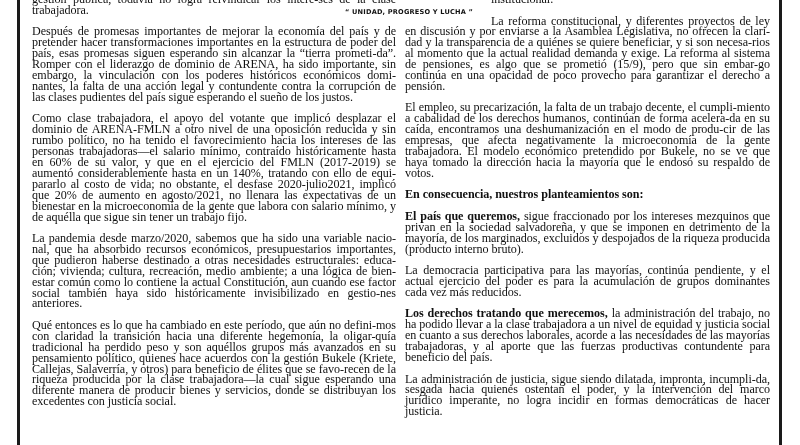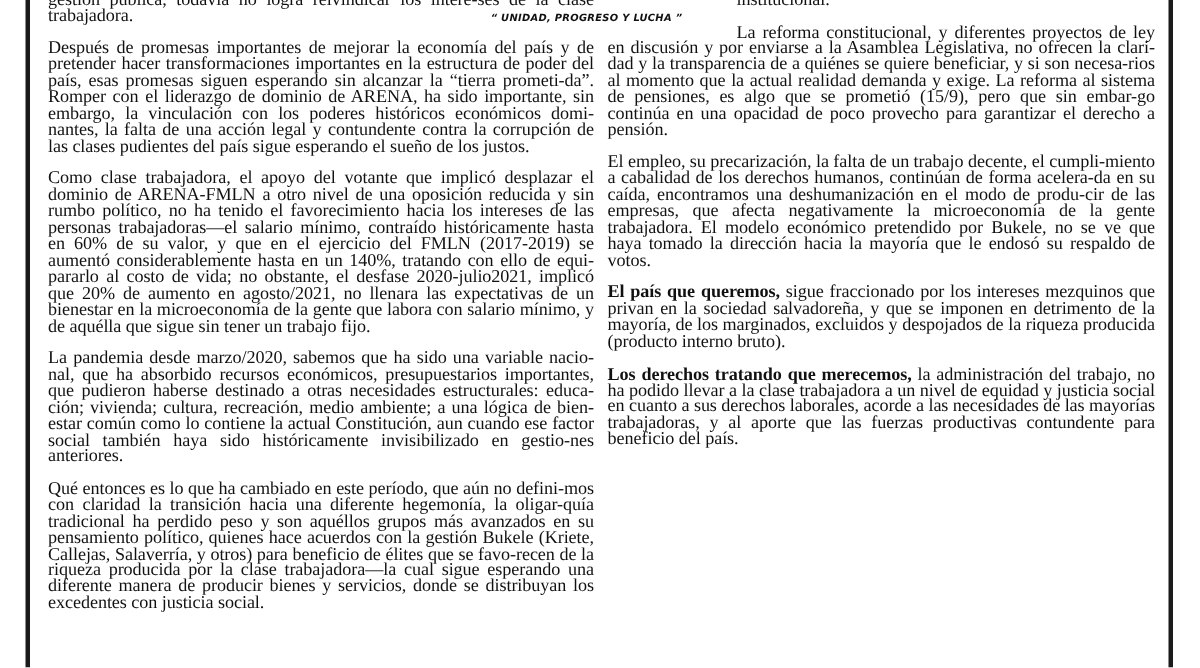--- a/index.html
+++ b/index.html
@@ -19,23 +19,23 @@
     font-size: 12.1px; line-height: 10.9px;
     text-align: justify; hyphens: manual;
     letter-spacing: -0.05px;
   }
   .col-left { left: 32px; width: 364px; }
   .col-right { left: 405px; width: 365px; }
   .col p { margin: 0 0 10.6px 0; }
   .indent { text-indent: 86px; }
   .bold { font-weight: bold; }
   .motto {
-    position: absolute; top: 8px; left: 316px; width: 150px; text-align: center;
+    position: absolute; top: 8px; left: 345px; width: 150px; 
     font-family: "DejaVu Sans", "Liberation Sans", sans-serif;
-    font-weight: bold; font-style: italic; font-size: 6.6px; letter-spacing: 0.2px;
+    font-weight: bold; font-size: 6.6px; letter-spacing: 0.2px;
     color: #111;
   }
   .heading { font-weight: bold; }
   .clip { position: absolute; left: 0; top: 0; width: 800px; height: 445px; overflow: hidden; }
 </style>
 </head>
 <body>
 
 <div class="clip">
   <div class="page-border-left"></div>
@@ -48,16 +48,19 @@
     <p>Después de promesas importantes de mejorar la economía del país y de pretender hacer transformaciones importantes en la estructura de poder del país, esas promesas siguen esperando sin alcanzar la “tierra prometi-da”. Romper con el liderazgo de dominio de ARENA, ha sido importante, sin embargo, la vinculación con los poderes históricos económicos domi-nantes, la falta de una acción legal y contundente contra la corrupción de las clases pudientes del país sigue esperando el sueño de los justos.</p>
     <p>Como clase trabajadora, el apoyo del votante que implicó desplazar el dominio de ARENA-FMLN a otro nivel de una oposición reducida y sin rumbo político, no ha tenido el favorecimiento hacia los intereses de las personas trabajadoras—el salario mínimo, contraído históricamente hasta en 60% de su valor, y que en el ejercicio del FMLN (2017-2019) se aumentó considerablemente hasta en un 140%, tratando con ello de equi-pararlo al costo de vida; no obstante, el desfase 2020-julio2021, implicó que 20% de aumento en agosto/2021, no llenara las expectativas de un bienestar en la microeconomía de la gente que labora con salario mínimo, y de aquélla que sigue sin tener un trabajo fijo.</p>
     <p>La pandemia desde marzo/2020, sabemos que ha sido una variable nacio-nal, que ha absorbido recursos económicos, presupuestarios importantes, que pudieron haberse destinado a otras necesidades estructurales: educa-ción; vivienda; cultura, recreación, medio ambiente; a una lógica de bien-estar común como lo contiene la actual Constitución, aun cuando ese factor social también haya sido históricamente invisibilizado en gestio-nes anteriores.</p>
     <p>Qué entonces es lo que ha cambiado en este período, que aún no defini-mos con claridad la transición hacia una diferente hegemonía, la oligar-quía tradicional ha perdido peso y son aquéllos grupos más avanzados en su pensamiento político, quienes hace acuerdos con la gestión Bukele (Kriete, Callejas, Salaverría, y otros) para beneficio de élites que se favo-recen de la riqueza producida por la clase trabajadora—la cual sigue esperando una diferente manera de producir bienes y servicios, donde se distribuyan los excedentes con justicia social.</p>
   </div>
 
   <div class="col col-right">
     <p class="indent">institucional.</p>
     <p class="indent">La reforma constitucional, y diferentes proyectos de ley en discusión y por enviarse a la Asamblea Legislativa, no ofrecen la clari-dad y la transparencia de a quiénes se quiere beneficiar, y si son necesa-rios al momento que la actual realidad demanda y exige. La reforma al sistema de pensiones, es algo que se prometió (15/9), pero que sin embar-go continúa en una opacidad de poco provecho para garantizar el derecho a pensión.</p>
     <p>El empleo, su precarización, la falta de un trabajo decente, el cumpli-miento a cabalidad de los derechos humanos, continúan de forma acelera-da en su caída, encontramos una deshumanización en el modo de produ-cir de las empresas, que afecta negativamente la microeconomía de la gente trabajadora. El modelo económico pretendido por Bukele, no se ve que haya tomado la dirección hacia la mayoría que le endosó su respaldo de votos.</p>
+    <p class="heading">En consecuencia, nuestros planteamientos son:</p>
     <p><span class="bold">El país que queremos,</span><span> sigue fraccionado por los intereses mezquinos que privan en la sociedad salvadoreña, y que se imponen en detrimento de la mayoría, de los marginados, excluidos y despojados de la riqueza producida (producto interno bruto).</span></p>
+    <p>La democracia participativa para las mayorías, continúa pendiente, y el actual ejercicio del poder es para la acumulación de grupos dominantes cada vez más reducidos.</p>
     <p><span class="bold">Los derechos tratando que merecemos,</span><span> la administración del trabajo, no ha podido llevar a la clase trabajadora a un nivel de equidad y justicia social en cuanto a sus derechos laborales, acorde a las necesidades de las mayorías trabajadoras, y al aporte que las fuerzas productivas contundente para beneficio del país.</span></p>
+    <p>La administración de justicia, sigue siendo dilatada, impronta, incumpli-da, sesgada hacia quienes ostentan el poder, y la intervención del marco jurídico imperante, no logra incidir en formas democráticas de hacer justicia.</p>
   </div>
 </div>
 
 </body></html>

